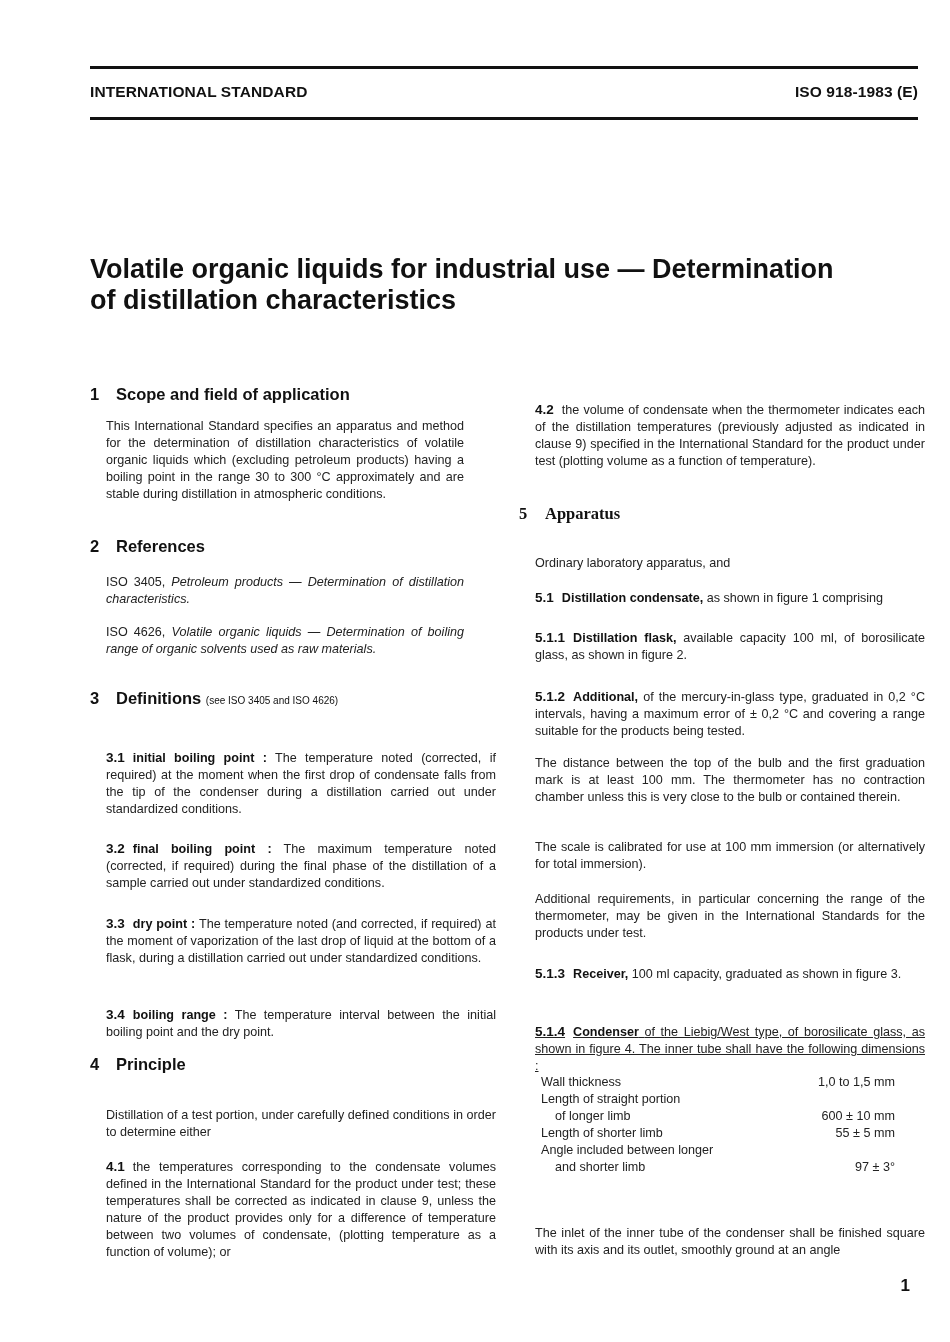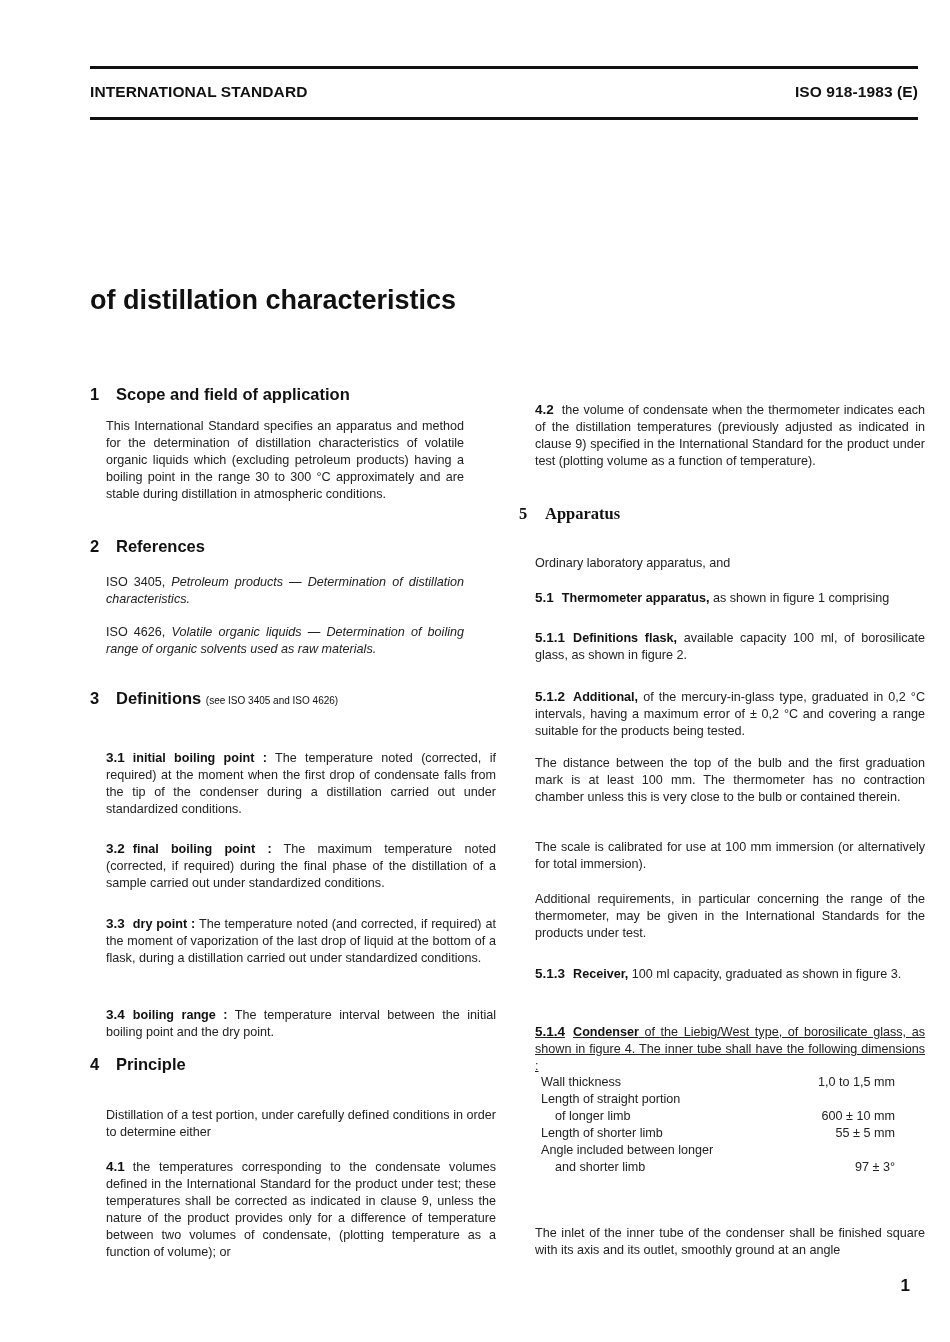--- a/index.html
+++ b/index.html
@@ -32,21 +32,21 @@
 </style>
 </head>
 <body>
 
 <div class="rule top"></div>
 <div class="hdr left">INTERNATIONAL STANDARD</div>
 <div class="hdr right">ISO 918-1983 (E)</div>
 <div class="rule bottom"></div>
 
 <h1 class="title">
-  <br>
+  <span>Volatile organic liquids for industrial use — Determination</span><br>
   <span>of distillation characteristics</span>
 </h1>
 
 <div class="abs" style="left:90px; top:385px; width:390px;">
   <h2 class="sec-h"><span class="num">1</span><span>Scope and field of application</span></h2>
   <p style="margin-top:14px;">This International Standard specifies an apparatus and method for the determination of distillation characteristics of volatile organic liquids which (excluding petroleum products) having a boiling point in the range 30 to 300 °C approximately and are stable during distillation in atmospheric conditions.</p>
 </div>
 
 <div class="abs" style="left:90px; top:537px; width:390px;">
   <h2 class="sec-h"><span class="num">2</span><span>References</span></h2>
@@ -67,22 +67,22 @@
 </div>
 <p class="abs" style="left:90px; top:1091px; width:390px;">Distillation of a test portion, under carefully defined conditions in order to determine either</p>
 <p class="abs" style="left:90px; top:1142px; width:390px;"><span class="cl">4.1</span><span>the temperatures corresponding to the condensate volumes defined in the International Standard for the product under test; these temperatures shall be corrected as indicated in clause 9, unless the nature of the product provides only for a difference of temperature between two volumes of condensate, (plotting temperature as a function of volume); or</span></p>
 
 <p class="abs" style="left:519px; top:385px; width:390px;"><span class="cl">4.2</span><span>the volume of condensate when the thermometer indicates each of the distillation temperatures (previously adjusted as indicated in clause 9) specified in the International Standard for the product under test (plotting volume as a function of temperature).</span></p>
 
 <div class="abs" style="left:519px; top:504px; width:390px;font-family:Liberation Serif, serif;">
   <h2 class="sec-h"><span class="num">5</span><span>Apparatus</span></h2>
 </div>
 <p class="abs" style="left:519px; top:539px; width:390px;">Ordinary laboratory apparatus, and</p>
-<p class="abs" style="left:519px; top:573px; width:390px; white-space:nowrap;"><span class="cl">5.1</span><span class="b">Thermometer apparatus,</span> <span>as shown in figure 1 comprising</span></p>
-<p class="abs" style="left:519px; top:613px; width:390px;"><span class="cl">5.1.1</span><span class="b">Definitions flask,</span> <span>available capacity 100 ml, of borosilicate glass, as shown in figure 2.</span></p>
+<p class="abs" style="left:519px; top:573px; width:390px; white-space:nowrap;"><span class="cl">5.1</span><span class="b">Distillation condensate,</span> <span>as shown in figure 1 comprising</span></p>
+<p class="abs" style="left:519px; top:613px; width:390px;"><span class="cl">5.1.1</span><span class="b">Distillation flask,</span> <span>available capacity 100 ml, of borosilicate glass, as shown in figure 2.</span></p>
 <p class="abs" style="left:519px; top:672px; width:390px;"><span class="cl">5.1.2</span><span class="b">Additional,</span> <span>of the mercury-in-glass type, graduated in 0,2 °C intervals, having a maximum error of ± 0,2 °C and covering a range suitable for the products being tested.</span></p>
 <p class="abs" style="left:519px; top:739px; width:390px;">The distance between the top of the bulb and the first graduation mark is at least 100 mm. The thermometer has no contraction chamber unless this is very close to the bulb or contained therein.</p>
 <p class="abs" style="left:519px; top:823px; width:390px;">The scale is calibrated for use at 100 mm immersion (or alternatively for total immersion).</p>
 <p class="abs" style="left:519px; top:875px; width:390px;">Additional requirements, in particular concerning the range of the thermometer, may be given in the International Standards for the products under test.</p>
 <p class="abs" style="left:519px; top:949px; width:390px;"><span class="cl">5.1.3</span><span class="b">Receiver,</span> <span>100 ml capacity, graduated as shown in figure 3.</span></p>
 <p class="abs" style="left:519px; top:1007px; width:390px;text-decoration:underline;"><span class="cl">5.1.4</span><span class="b">Condenser</span> <span>of the Liebig/West type, of borosilicate glass, as shown in figure 4. The inner tube shall have the following dimensions :</span></p>
 
 <table class="dims abs" style="left:541px; top:1074px; width:354px;">
   <tbody>
   <tr>

